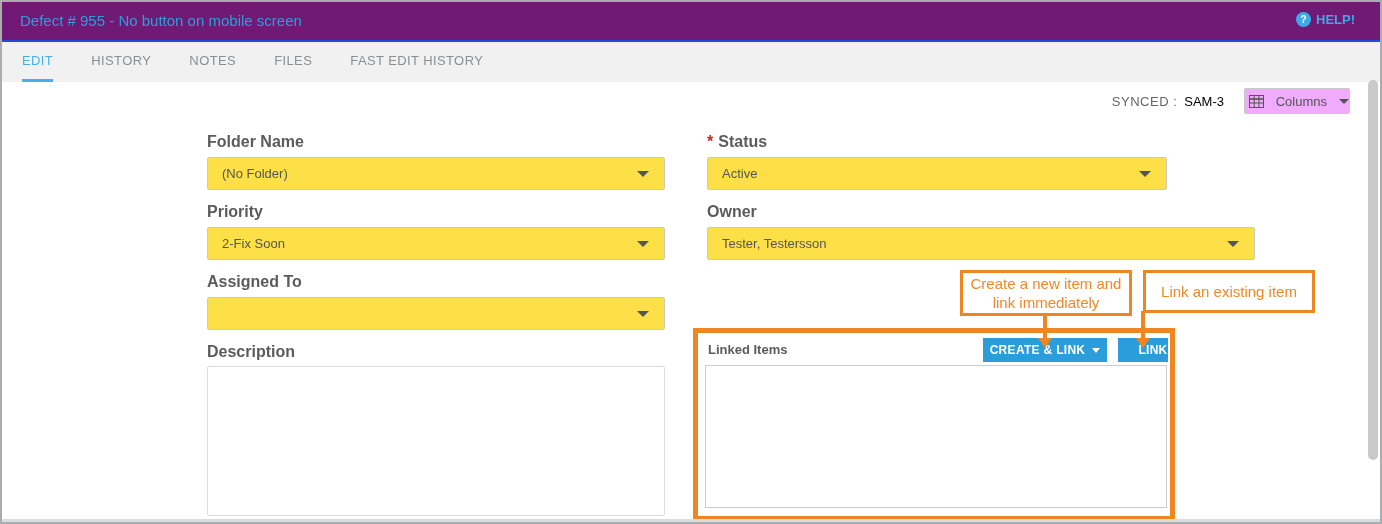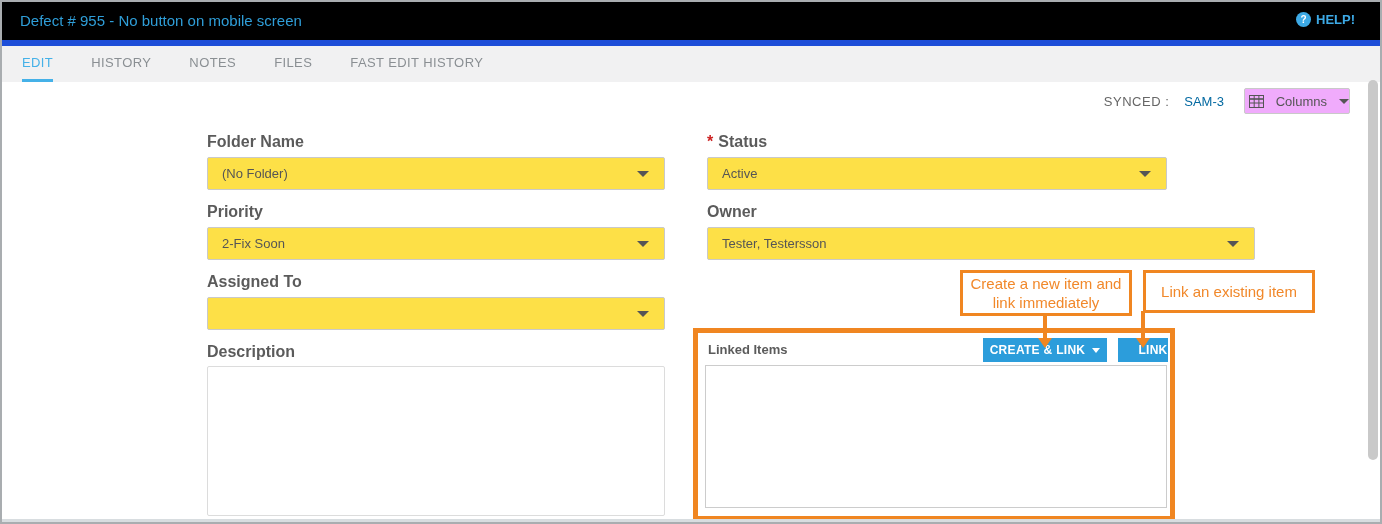--- a/index.html
+++ b/index.html
@@ -2,54 +2,54 @@
 <html><head>
 <meta charset="utf-8">
 <style>
   * { margin:0; padding:0; box-sizing:border-box; }
   body { background:#e9e9e9; font-family:"Liberation Sans", sans-serif; }
   .frame {
     position:relative; width:1382px; height:524px;
     background:#fff; border:2px solid #a9adb0; overflow:hidden;
   }
   
-  .title-bar { position:absolute; left:0; top:0; width:100%; height:38px; background:#000000; }
+  .title-bar { position:absolute; left:0; top:0; width:100%; height:38px; background:#701a75; }
   .page-title {
     position:absolute; left:18px; top:10px;
     font-size:15px; color:#2f9ed8;
   }
   .help-link {
     position:absolute; right:25px; top:10px;
     display:flex; align-items:center; gap:5px; cursor:pointer;
   }
   .help-circle {
     width:15px; height:15px; border-radius:50%; background:#3daae6;
     color:#fff; font-size:10px; font-weight:bold;
     display:flex; align-items:center; justify-content:center;
   }
   .help-text { color:#3daae6; font-size:13px; font-weight:bold; }
   
   .tab-bar {
     position:absolute; left:0; top:38px; width:100%; height:42px;
-    background:#f1f1f2; border-top:6px solid #1d4ed8;
+    background:#f1f1f2; border-top:2px solid #1d4ed8;
     display:flex; align-items:stretch; padding-left:20px;
   }
   .tab {
     display:flex; align-items:center; margin-right:38px;
     font-size:13px; letter-spacing:0.4px; color:#8a8f93;
     border-bottom:3px solid transparent; cursor:pointer;
   }
   .tab.active { color:#45b1e8; border-bottom-color:#45b1e8; }
   
   .sync-row {
     position:absolute; top:86px; right:30px;
     display:flex; align-items:center;
   }
   .synced-label { font-size:13px; color:#666; letter-spacing:0.5px; }
-  .synced-value { font-size:13px; color:#0369a1; margin-left:15px; cursor:pointer; }
+  .synced-value { font-size:13px; color:#000000; margin-left:7px; cursor:pointer; }
   .columns-btn {
     margin-left:20px; width:106px; height:26px;
     border:1px solid #c9c9c9; border-radius:2px; background:#f0abfc;
     display:flex; align-items:center; justify-content:flex-end; gap:12px;
     font-size:13px; color:#555; cursor:pointer;
   }
   .caret-down {
     width:0; height:0;
     border-left:5px solid transparent; border-right:5px solid transparent;
     border-top:5px solid #555;

